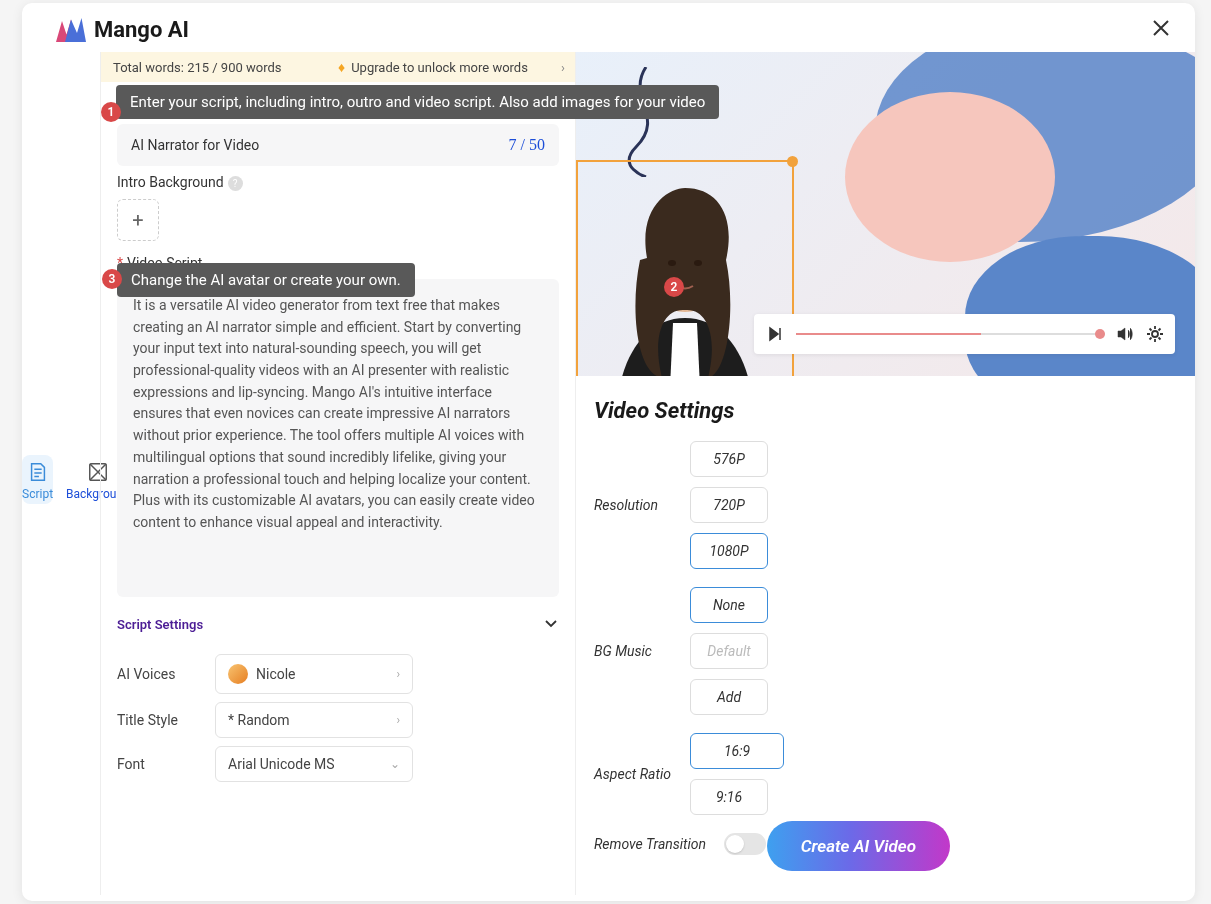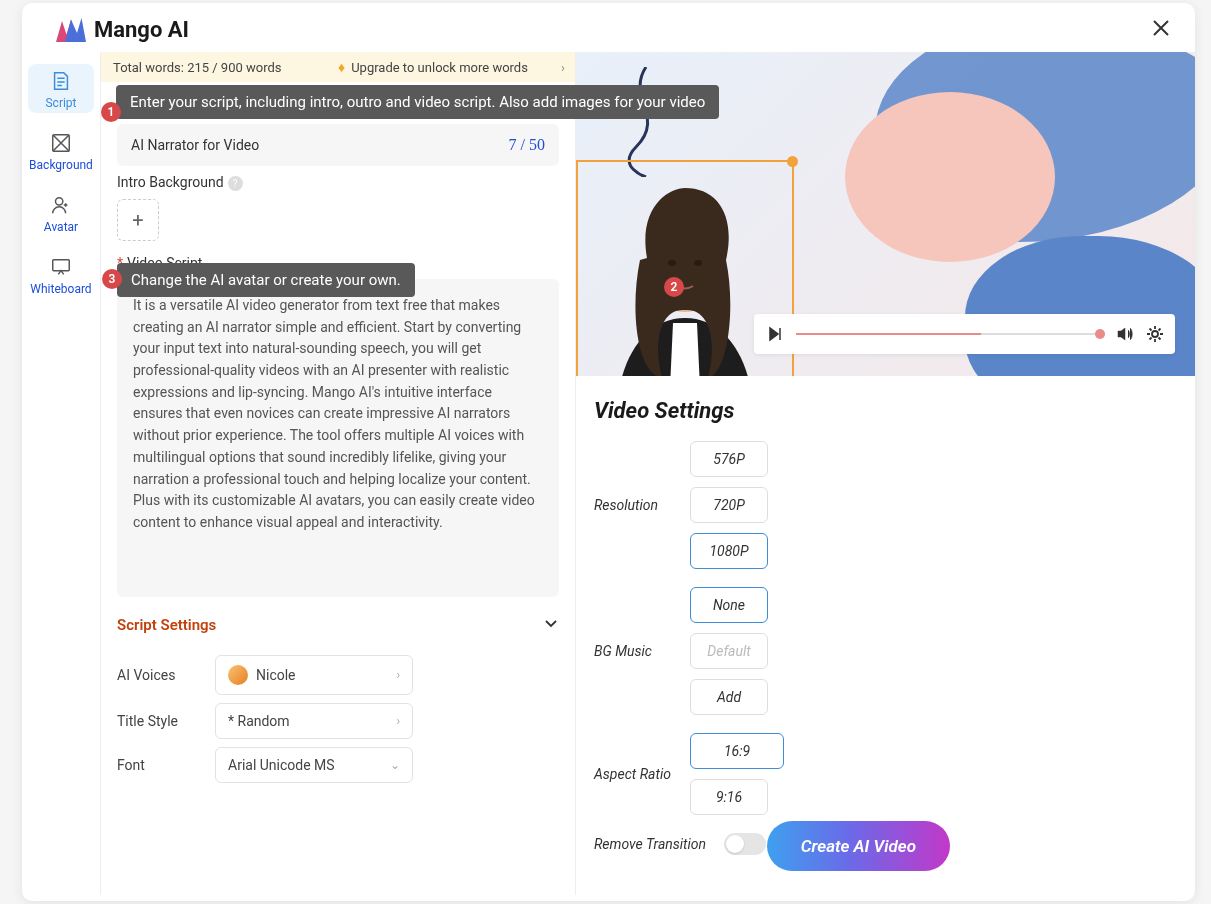--- a/index.html
+++ b/index.html
@@ -4,42 +4,42 @@
 <style>
 * { box-sizing: border-box; margin: 0; padding: 0; font-family: -apple-system, BlinkMacSystemFont, "Segoe UI", Roboto, sans-serif; }
 body { background: #f5f5f5; width: 1211px; height: 904px; overflow: hidden; }
 .modal { position: absolute; top: 3px; left: 22px; width: 1173px; height: 898px; background: #fff; border-radius: 10px; box-shadow: 0 2px 12px rgba(0,0,0,0.08); }
 .header { display: flex; align-items: center; justify-content: space-between; padding: 14px 24px 10px 34px; }
 .logo { display: flex; align-items: center; gap: 8px; }
 .logo-mark { width: 30px; height: 24px; }
 .logo-text { font-size: 22px; font-weight: 700; color: #1a1a1a; }
 .close { cursor: pointer; }
 .body { display: flex; height: calc(100% - 55px); }
-.sidebar { width: 78px; display: flex; flex-direction: column; align-items: center; gap: 13px; padding-top: 12px; }
+.sidebar { width: 78px; display: flex; align-items: center; gap: 13px; padding-top: 12px; }
 .side-item { display: flex; flex-direction: column; align-items: center; gap: 3px; width: 66px; padding: 5px 0 3px; border-radius: 8px; cursor: pointer; }
 .side-item.active { background: #eaf4fd; }
 .side-icon { width: 24px; height: 24px; display: flex; align-items: center; justify-content: center; }
 .side-label { font-size: 12px; color: #1d4ed8; }
 .side-item.active .side-label { color: #3b8cd9; }
 .left-panel { width: 476px; border-left: 1px solid #eee; border-right: 1px solid #eee; display: flex; flex-direction: column; overflow: hidden; }
 .banner { background: #fdf6e1; display: flex; align-items: center; padding: 7px 12px; font-size: 13px; color: #444; position: relative; }
 .banner-left { flex: 1; }
 .banner-right { flex: 1; display: flex; align-items: center; gap: 6px; }
 .crown { color: #f5a623; font-size: 14px; }
 .banner-chevron { position: absolute; right: 10px; color: #888; }
 .panel-body { padding: 10px 16px 0; flex: 1; overflow: auto; }
 .field-label { font-size: 14px; color: #333; margin: 8px 0 8px; }
 .req { color: #d94848; margin-right: 4px; }
 .help-q { display:inline-block; width:15px; height:15px; border-radius:50%; background:#ddd; color:#fff; font-size:10px; text-align:center; line-height:15px; margin-left:4px;}
 .input-row { background: #f6f6f7; border-radius: 6px; padding: 12px 14px; display: flex; align-items: center; justify-content: space-between; font-size: 14px; }
 .input-text { color: #333; }
 .counter { color: #1d4ed8; font-size: 16px; font-family: Liberation Serif, serif; }
 .add-box { width: 42px; height: 42px; border: 1px dashed #ccc; border-radius: 6px; display: flex; align-items: center; justify-content: center; font-size: 20px; color: #666; cursor: pointer; margin: 8px 0 14px; }
 .script-box { background: #f6f6f7; border-radius: 6px; padding: 16px; font-size: 14px; line-height: 1.55; color: #555; margin-bottom: 6px; height: 318px; overflow: hidden; }
-.script-settings-hdr { display: flex; align-items: center; justify-content: space-between; padding: 12px 0; font-weight: 600; font-size: 15px; color: #c2410c; }
+.script-settings-hdr { display: flex; align-items: center; justify-content: space-between; padding: 12px 0; font-weight: 600; font-size: 13px; color: #4c1d95; }
 .setting-row { display: flex; align-items: center; gap: 18px; margin: 8px 0; }
 .setting-label { width: 80px; font-size: 14px; color: #444; }
 .dropdown { flex: 1; border: 1px solid #e2e2e2; border-radius: 6px; padding: 9px 12px; display: flex; align-items: center; justify-content: space-between; cursor: pointer; font-size: 14px; color: #444; max-width: 198px; }
 .dropdown .caret { color: #aaa; font-size: 12px; }
 .avatar-dot { width: 20px; height: 20px; border-radius: 50%; background: linear-gradient(135deg,#f8c471,#e67e22); margin-right: 8px; }
 .dd-content { display: flex; align-items: center; }
 .right-panel { flex: 1; display: flex; flex-direction: column; font-style: italic; }
 .preview { height: 400px; position: relative; background: linear-gradient(135deg,#e8f0fa 0%, #f5e8e8 100%); overflow: hidden; }
 .blob1 { position:absolute; top:-30px; right:-40px; width:360px; height:220px; background:#5a86c9; border-radius:45% 55% 60% 40% / 50% 40% 60% 50%; opacity:0.85;}
 .blob2 { position:absolute; top:40px; right:140px; width:210px; height:170px; background:#f6c6bd; border-radius:50%;}

